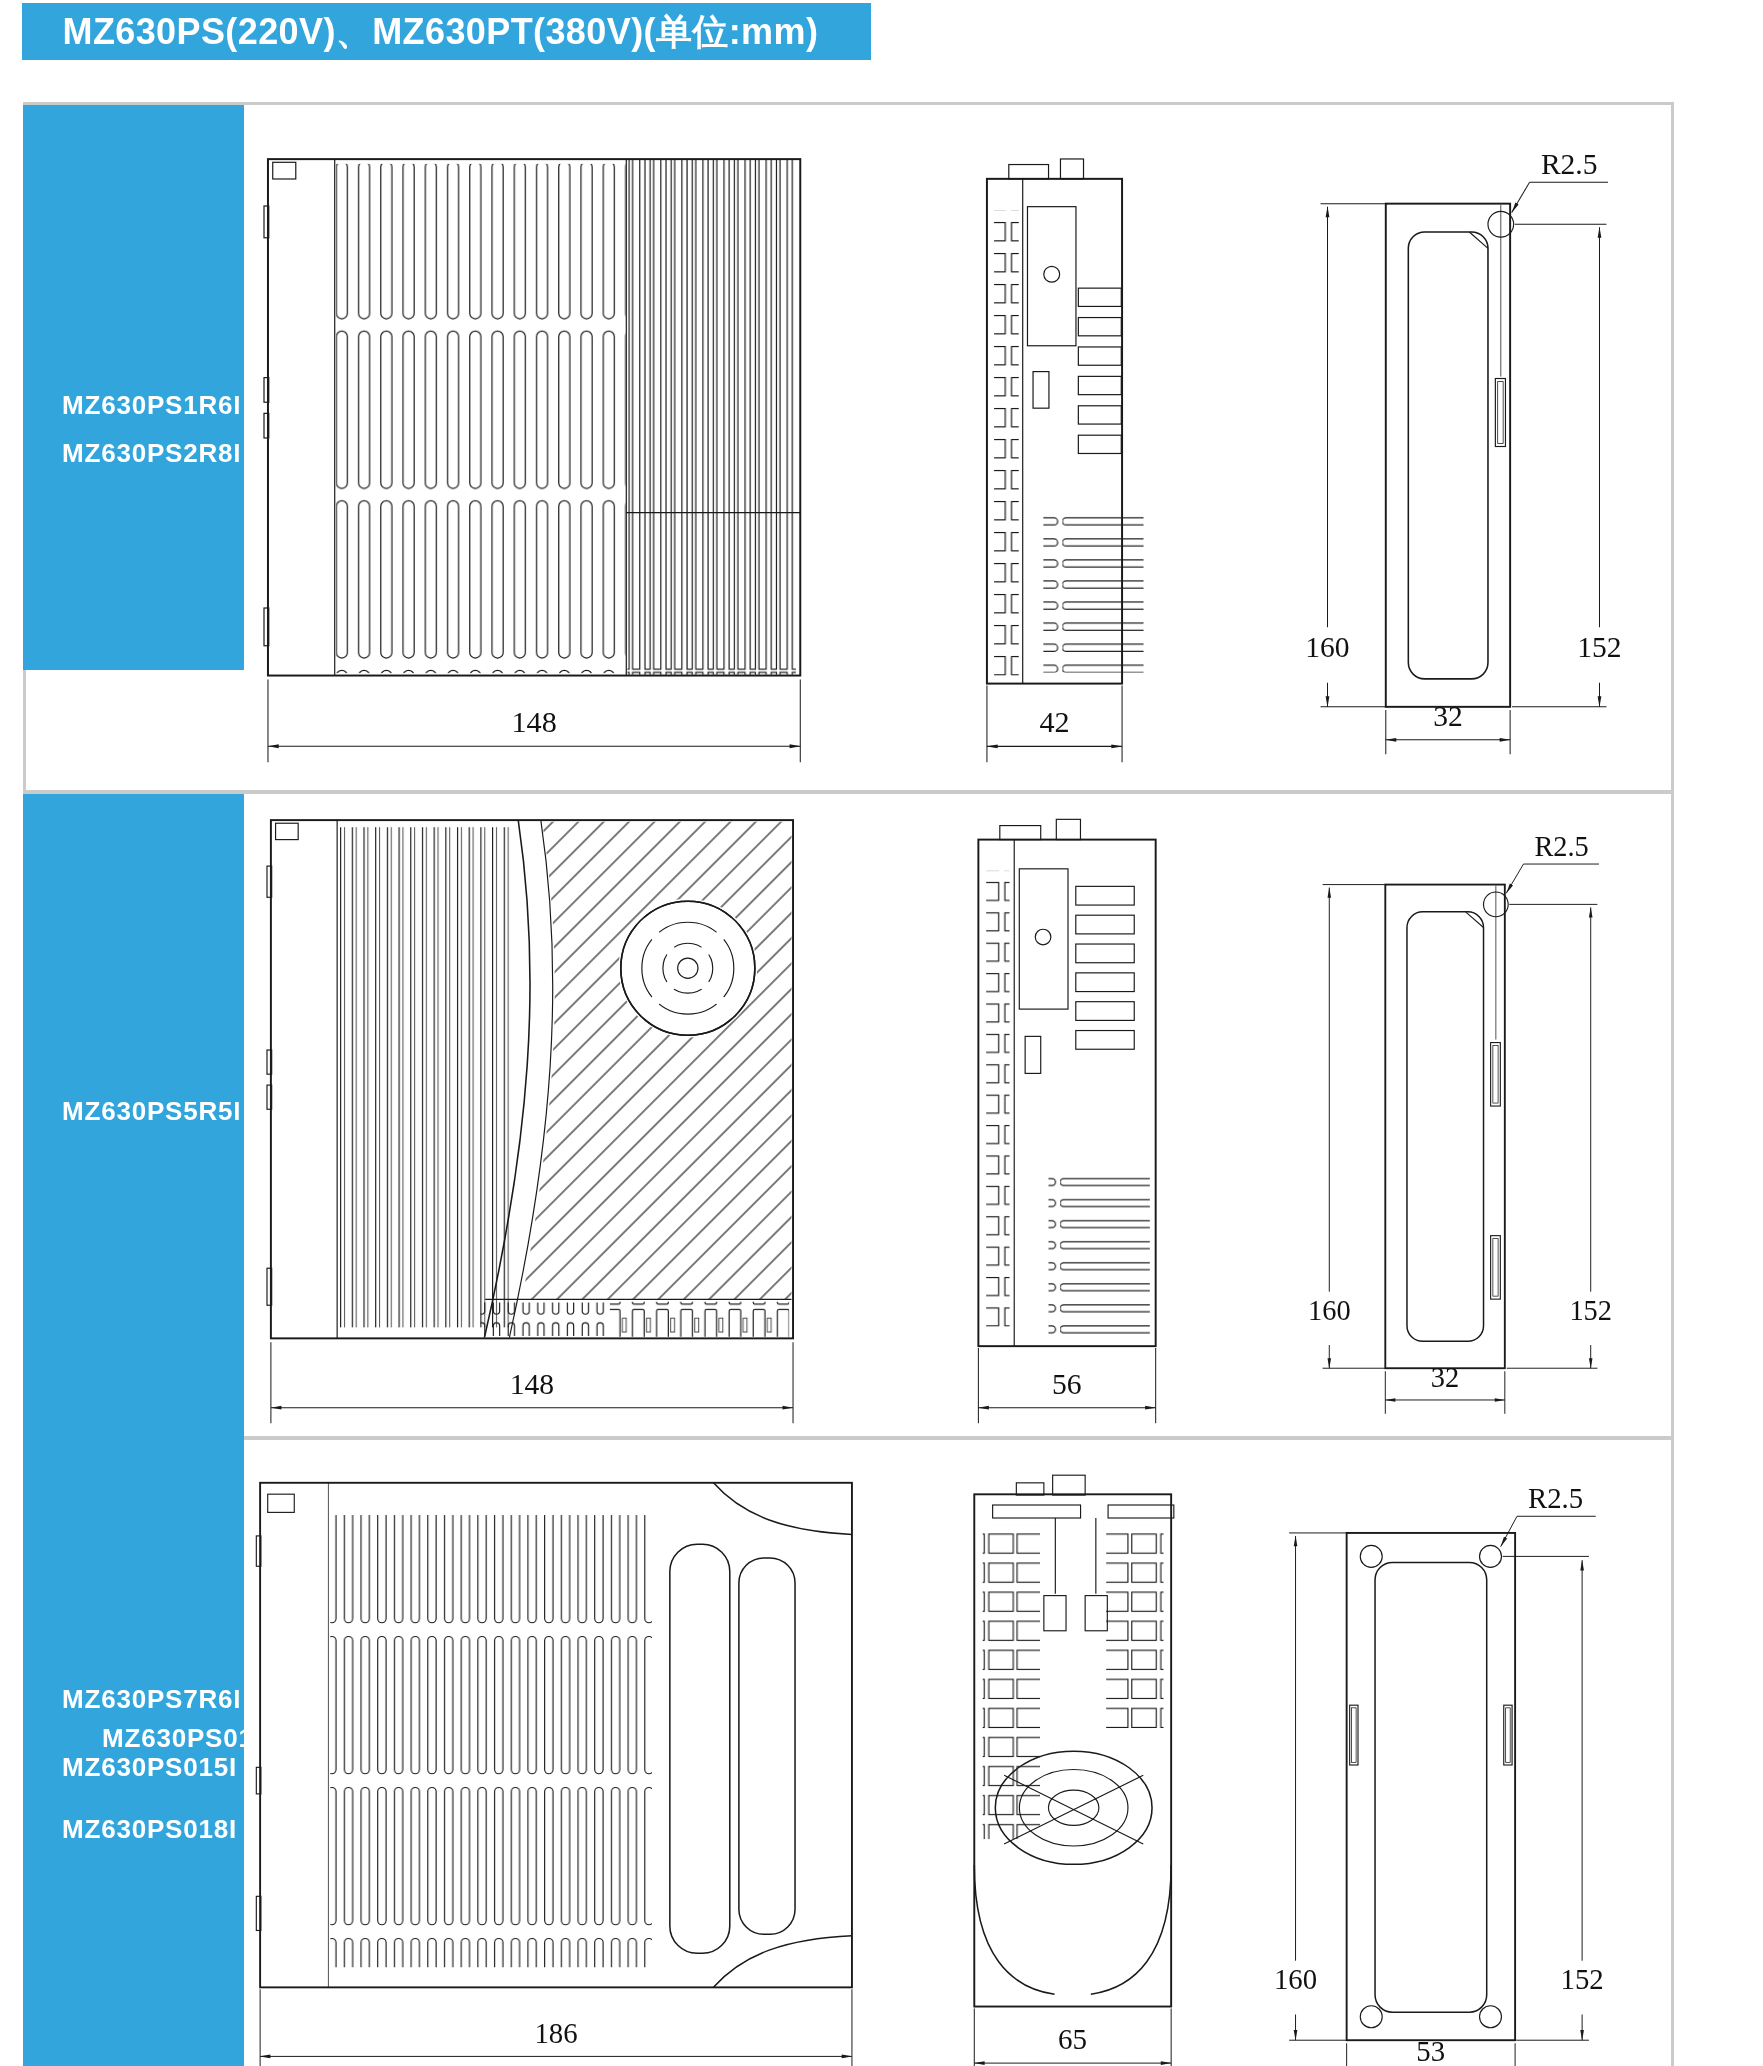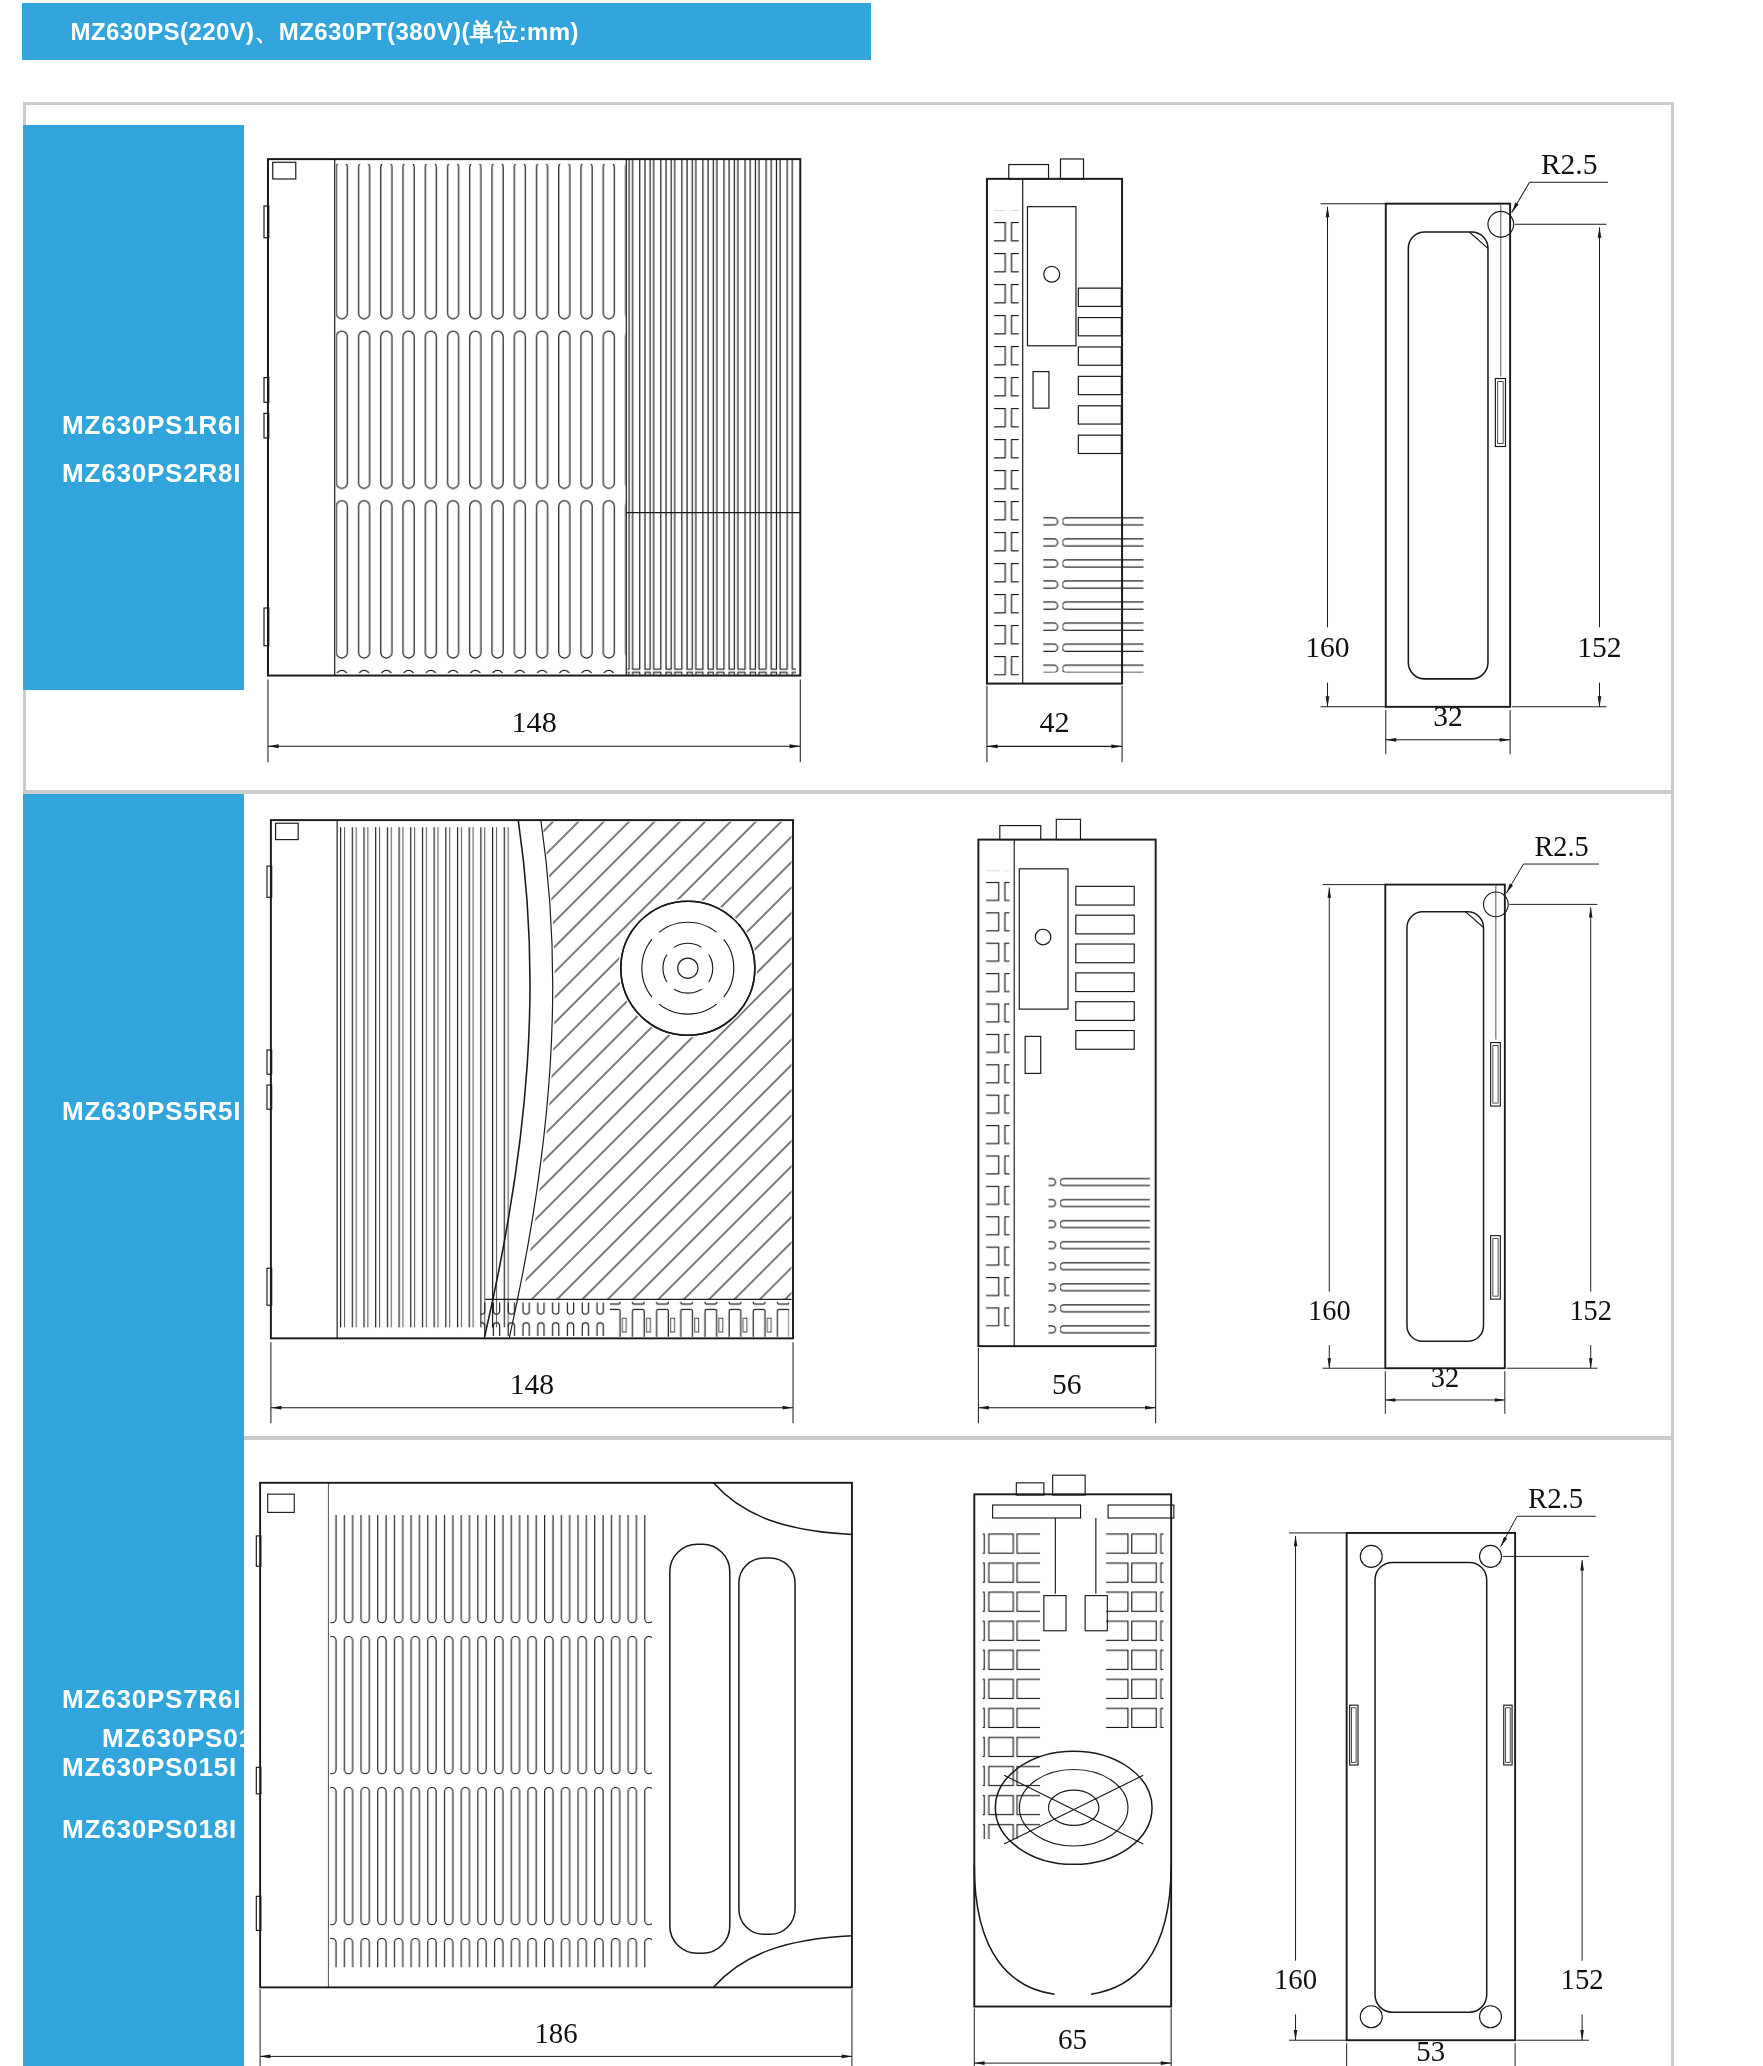--- a/index.html
+++ b/index.html
@@ -1,20 +1,20 @@
 <!DOCTYPE html>
 <html style="font-size:6.6px"><head>
 <meta charset="utf-8">
 <style>
   html,body{margin:0;padding:0;background:#ffffff;}
   #page{position:relative;width:1763px;height:2140px;background:#ffffff;overflow:hidden;
         font-family:"Liberation Sans",sans-serif;}
   .titlebar{position:absolute;left:21.5px;top:3.3px;width:849px;height:57px;background:#31A5DC;}
-  .titlebar .t{position:absolute;left:49px;top:0;height:57px;line-height:58px;color:#ffffff;
-        font-size:24px;font-weight:bold;letter-spacing:0.4px;white-space:nowrap;}
+  .titlebar .t{position:absolute;left:41px;top:0;height:57px;line-height:58px;color:#ffffff;
+        font-size:36px;font-weight:bold;letter-spacing:0.4px;white-space:nowrap;}
   .panel{position:absolute;left:23px;top:102px;width:1651px;height:2031px;border:3.7px solid #cbcbcb;
         box-sizing:border-box;background:#ffffff;}
   .divider{position:absolute;left:23px;width:1651px;height:4.1px;background:#cbcbcb;}
   .sideband{position:absolute;left:23px;width:221px;background:#31A5DC;}
   .model{position:absolute;left:39px;color:#ffffff;font-size:26px;font-weight:bold;
         letter-spacing:0.8px;white-space:nowrap;font-family:"Liberation Sans",sans-serif;}
   svg{position:absolute;overflow:visible;}
   .ln5{fill:none;stroke:#1a1a1a;stroke-width:5;}
   .ln4{fill:none;stroke:#1a1a1a;stroke-width:4;}
   .ln3{fill:none;stroke:#1a1a1a;stroke-width:3;}
@@ -29,21 +29,21 @@
 <div id="page">
 
   <div class="titlebar">
     <div class="t">MZ630PS(220V)、MZ630PT(380V)(单位:mm)</div>
   </div>
 
   <div class="panel"></div>
   <div class="divider" style="top:790px;"></div>
   <div class="divider" style="top:1436px;"></div>
 
-  <div class="sideband" style="top:105px;height:565px;margin-top:20px;">
+  <div class="sideband" style="top:105px;height:565px;">
     <div class="model" style="top:285px;">MZ630PS1R6I</div>
     <div class="model" style="top:333px;">MZ630PS2R8I</div>
   </div>
   <div class="sideband" style="top:794px;height:719px;">
     <div class="model" style="top:302px;">MZ630PS5R5I</div>
   </div>
   <div class="sideband" style="top:1440px;height:691px;">
     <div class="model" style="top:244px;">MZ630PS7R6I</div>
     <div class="model" style="top:283px;margin-left:40px;">MZ630PS012I</div>
     <div class="model" style="top:312px;">MZ630PS015I</div>

